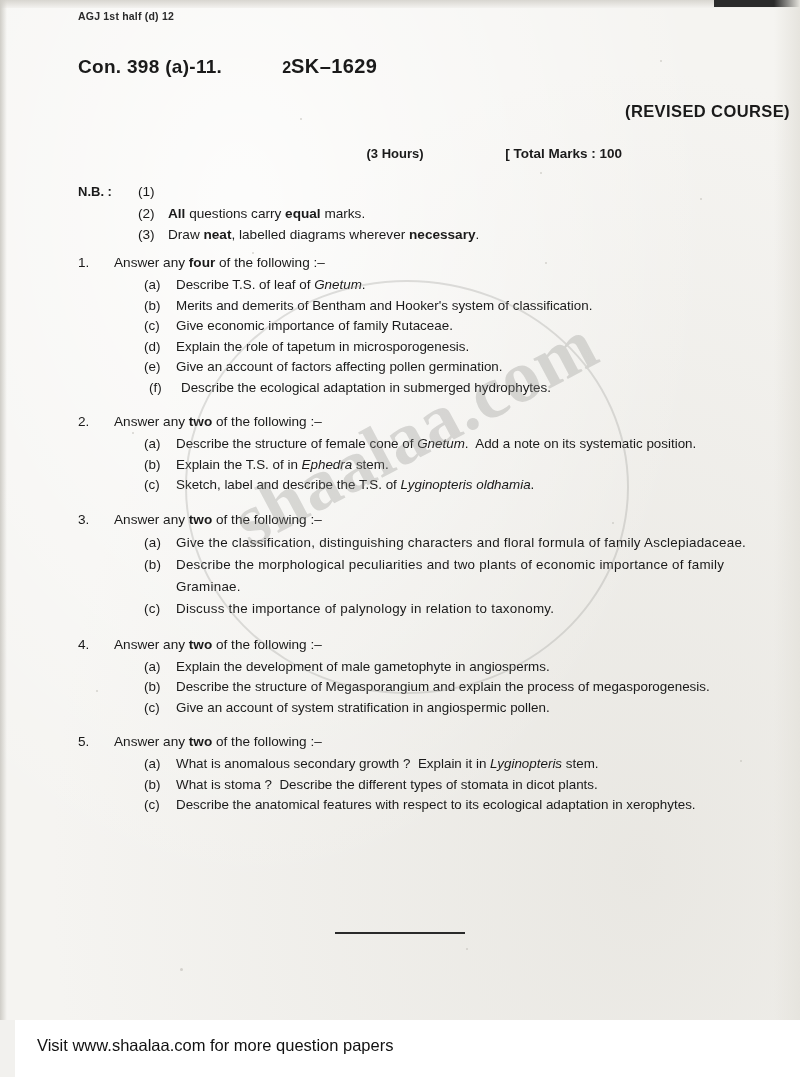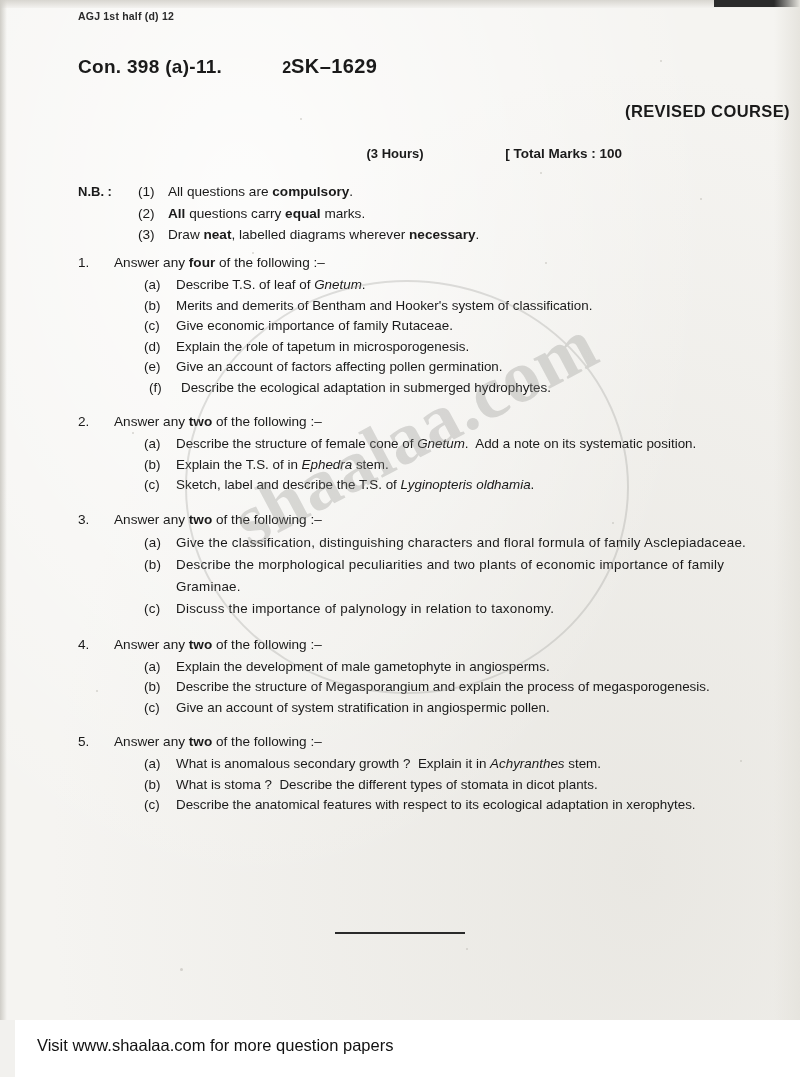--- a/index.html
+++ b/index.html
@@ -268,21 +268,20 @@
 
     <div class="revised">(REVISED COURSE)</div>
     <div class="hours">(3 Hours)</div>
     <div class="total-marks">[ Total Marks : 100</div>
 
     <div class="nb-block">
       <div class="nb-label">N.B. :</div>
       <div class="nb-items">
         <div class="nb-item">
           <div class="nb-idx">(1)</div>
-          <div class="nb-txt">All questions are <b>compulsory</b>.</div>
         </div>
         <div class="nb-item">
           <div class="nb-idx">(2)</div>
           <div class="nb-txt"><b>All</b> questions carry <b>equal</b> marks.</div>
         </div>
         <div class="nb-item">
           <div class="nb-idx">(3)</div>
           <div class="nb-txt">Draw <b>neat</b>, labelled diagrams wherever <b>necessary</b>.</div>
         </div>
       </div>
@@ -373,21 +372,21 @@
             <div class="sub-txt">Give an account of system stratification in angiospermic pollen.</div>
           </div>
         </div>
         <div class="q">
           <div class="q-head">
             <div class="q-num">5.</div>
             <div>Answer any <b>two</b> of the following :–</div>
           </div>
           <div class="sub">
             <div class="sub-lbl">(a)</div>
-            <div class="sub-txt">What is anomalous secondary growth ?&nbsp; Explain it in <i>Achyranthes</i> stem.</div>
+            <div class="sub-txt">What is anomalous secondary growth ?&nbsp; Explain it in <i>Lyginopteris</i> stem.</div>
           </div>
           <div class="sub">
             <div class="sub-lbl">(b)</div>
             <div class="sub-txt">What is stoma ?&nbsp; Describe the different types of stomata in dicot plants.</div>
           </div>
           <div class="sub">
             <div class="sub-lbl">(c)</div>
             <div class="sub-txt">Describe the anatomical features with respect to its ecological adaptation in xerophytes.</div>
           </div>
         </div>

